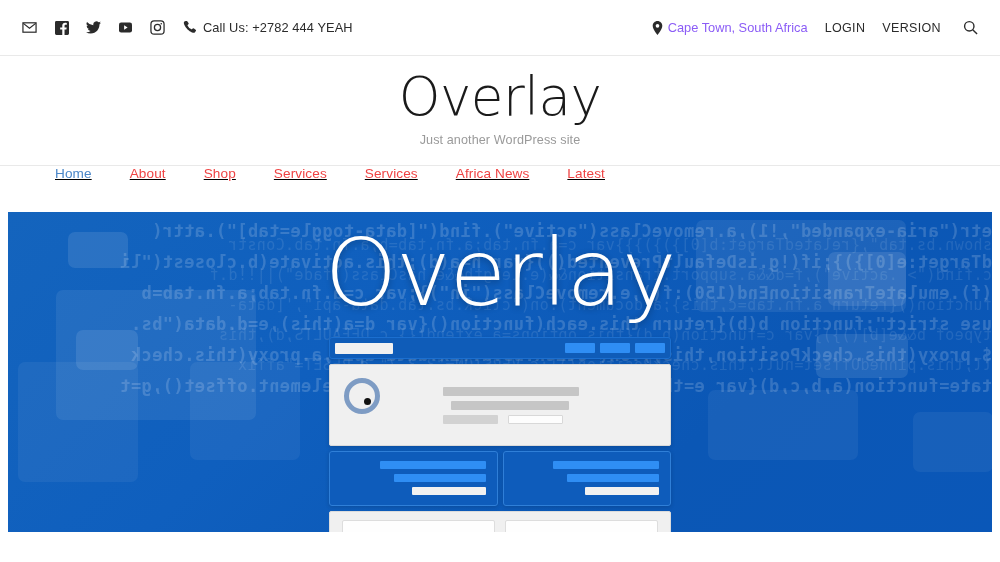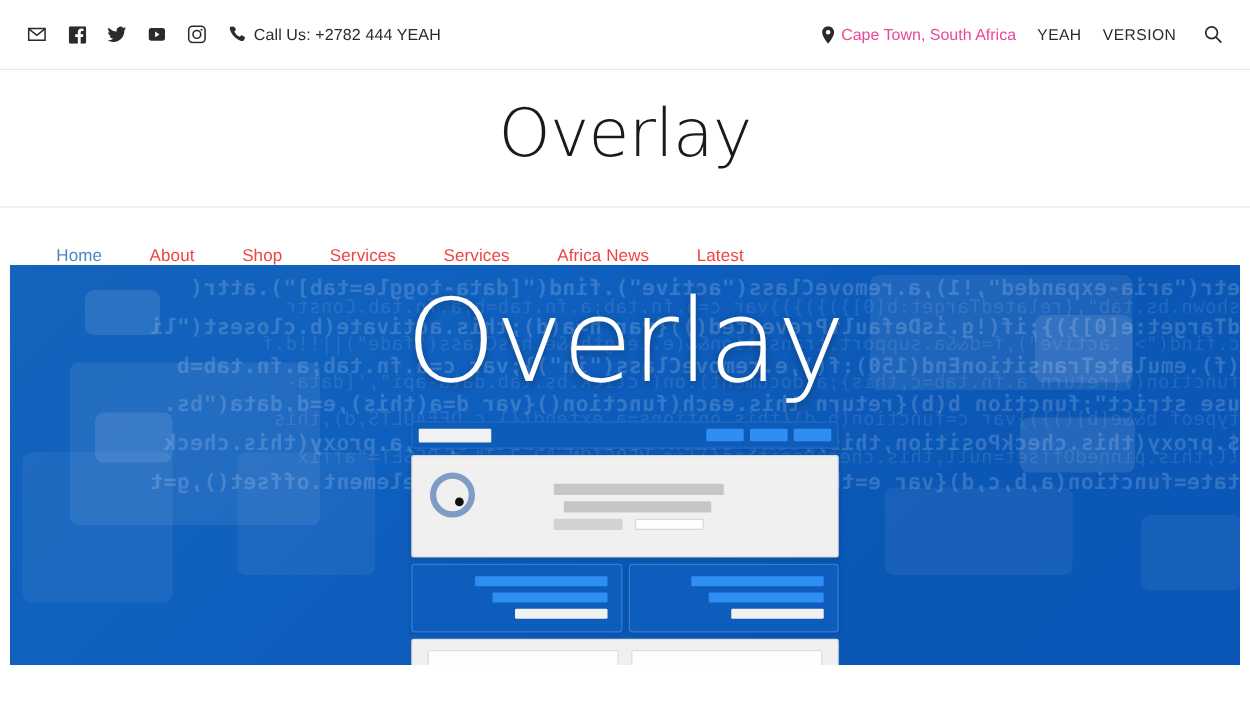--- a/index.html
+++ b/index.html
@@ -70,21 +70,21 @@
     margin-left: auto;
     display: flex;
     align-items: center;
     gap: 17px;
   }
   .location {
     display: flex;
     align-items: center;
     gap: 5px;
     font-size: 12.8px;
-    color: #ec4899;
+    color: #8b5cf6;
     white-space: nowrap;
   }
   .location .pin-ico { width: 11px; height: 14px; color:#2b2b2b; display:inline-flex;}
   .authlink {
     font-size: 12.5px;
     color: #2b2b2b;
     letter-spacing: .35px;
     text-decoration: none;
     white-space: nowrap;
     cursor: pointer;
@@ -123,23 +123,24 @@
     font-weight: 400;
     letter-spacing: .1px;
   }
 
   
   .mainnav {
     flex: 0 0 47px;
     height: 47px;
     border-top: 1px solid #e9e9e9;
     display: flex;
-    align-items: flex-end;
-    padding-left: 26px;
+    align-items: flex-start;
+    padding-left: 36px;
     background: #fff;
+    text-decoration: underline;
   }
   .nav-item {
     font-size: 13.6px;
     color: #ef4444;
     text-decoration: none;
     padding: 0 19px;
     white-space: nowrap;
     cursor: pointer;
     letter-spacing: .1px;
   }
@@ -390,33 +391,34 @@
 
     <div class="topbar-right">
       <div class="location">
         <span class="pin-ico">
           <svg viewBox="0 0 12 16" width="11" height="14" fill="currentColor">
               <path d="M6 0C2.95 0 .5 2.45.5 5.5.5 9.6 6 16 6 16s5.5-6.4 5.5-10.5C11.5 2.45 9.05 0 6 0zm0 7.6A2.1 2.1 0 1 1 6 3.4a2.1 2.1 0 0 1 0 4.2z"></path>
             </svg>
         </span>
         <span>Cape Town, South Africa</span>
       </div>
-      <a class="authlink">YEAH</a>
+      <a class="authlink">LOGIN</a>
       <a class="authlink">VERSION</a>
       <span class="search-btn" title="Search">
         <svg viewBox="0 0 16 16" width="15" height="15" fill="none" stroke="currentColor" stroke-width="1.5">
             <circle cx="6.7" cy="6.7" r="5"></circle>
             <path d="M10.4 10.4 15 15"></path>
           </svg>
       </span>
     </div>
   </div>
 
   <div class="masthead">
     <div class="site-title">Overlay</div>
+    <div class="site-tagline">Just another WordPress site</div>
   </div>
 
   <nav class="mainnav">
     <a class="nav-item active">Home</a>
     <a class="nav-item">About</a>
     <a class="nav-item">Shop</a>
     <a class="nav-item">Services</a>
     <a class="nav-item">Services</a>
     <a class="nav-item">Africa News</a>
     <a class="nav-item">Latest</a>

